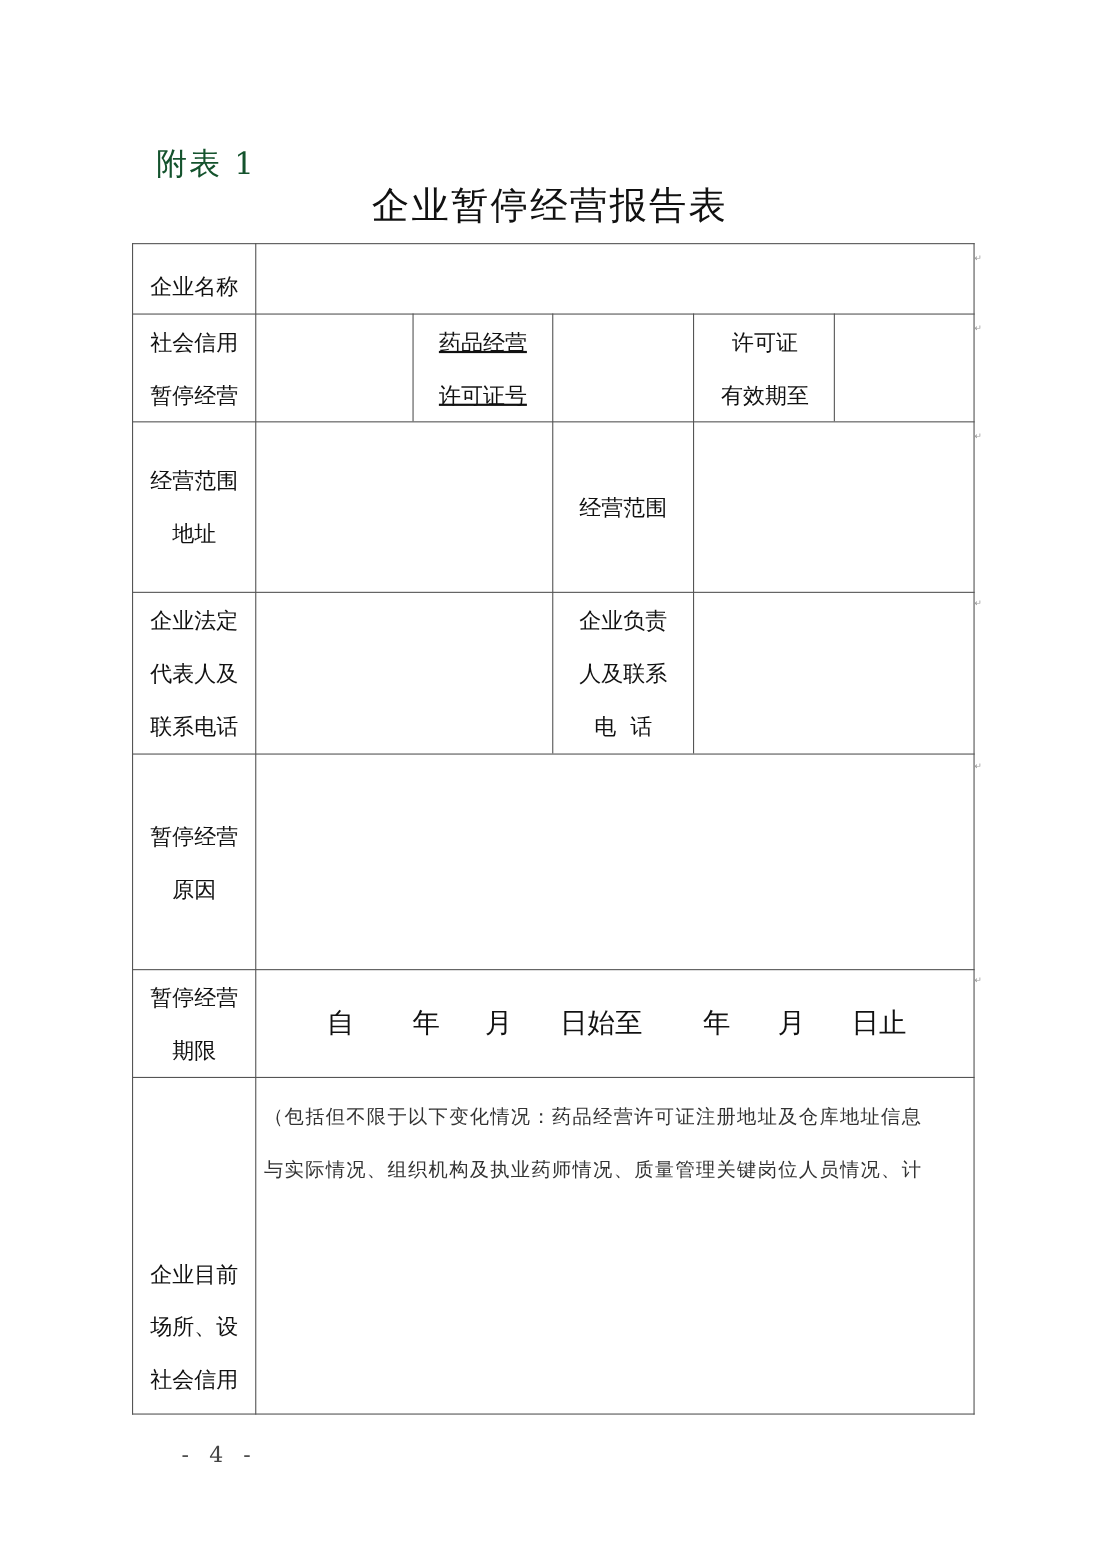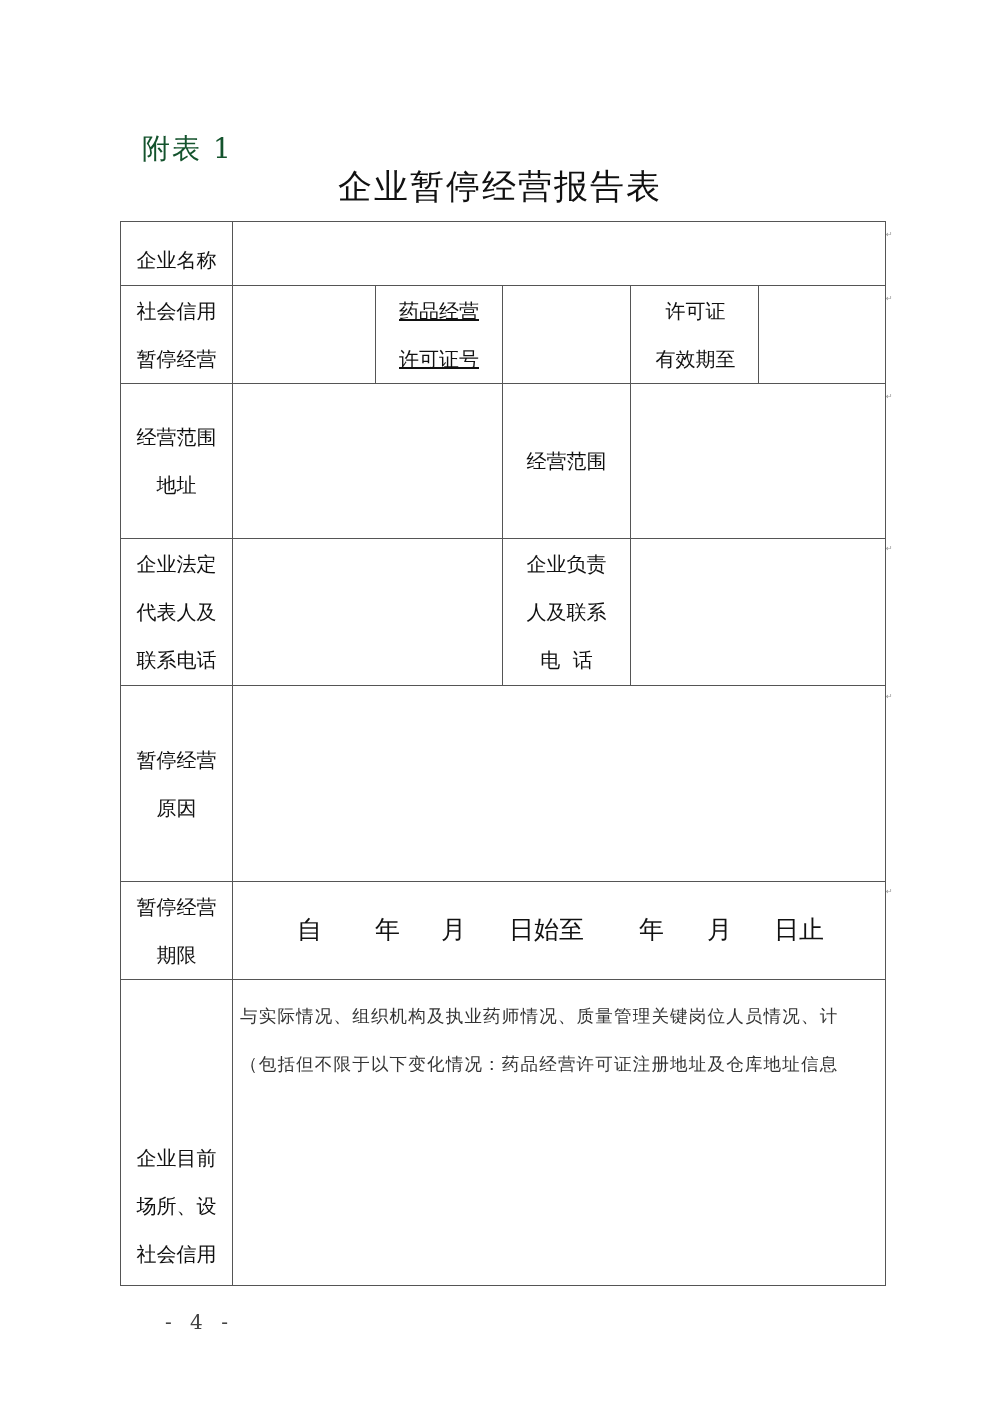--- a/index.html
+++ b/index.html
@@ -119,19 +119,19 @@
     <span style="left:474px;">月</span>
     <span style="left:541px;">日止</span>
   </div>
 
   <div class="lbl" style="left:121px; width:111px; top:1133px; height:146px;">
     <span>企业目前</span>
     <span>场所、设</span>
     <span>社会信用</span>
   </div>
   <div class="note">
+    <span>（包括但不限于以下变化情况：药品经营许可证注册地址及仓库地址信息</span>
     <span>与实际情况、组织机构及执业药师情况、质量管理关键岗位人员情况、计</span>
-    <span>（包括但不限于以下变化情况：药品经营许可证注册地址及仓库地址信息</span>
   </div>
   <div class="cell" style="left:233px; width:652px; top:1140px; height:145px;"></div>
 </div>
 
 <div class="pagenum">- 4 -</div>
 
 </body></html>

